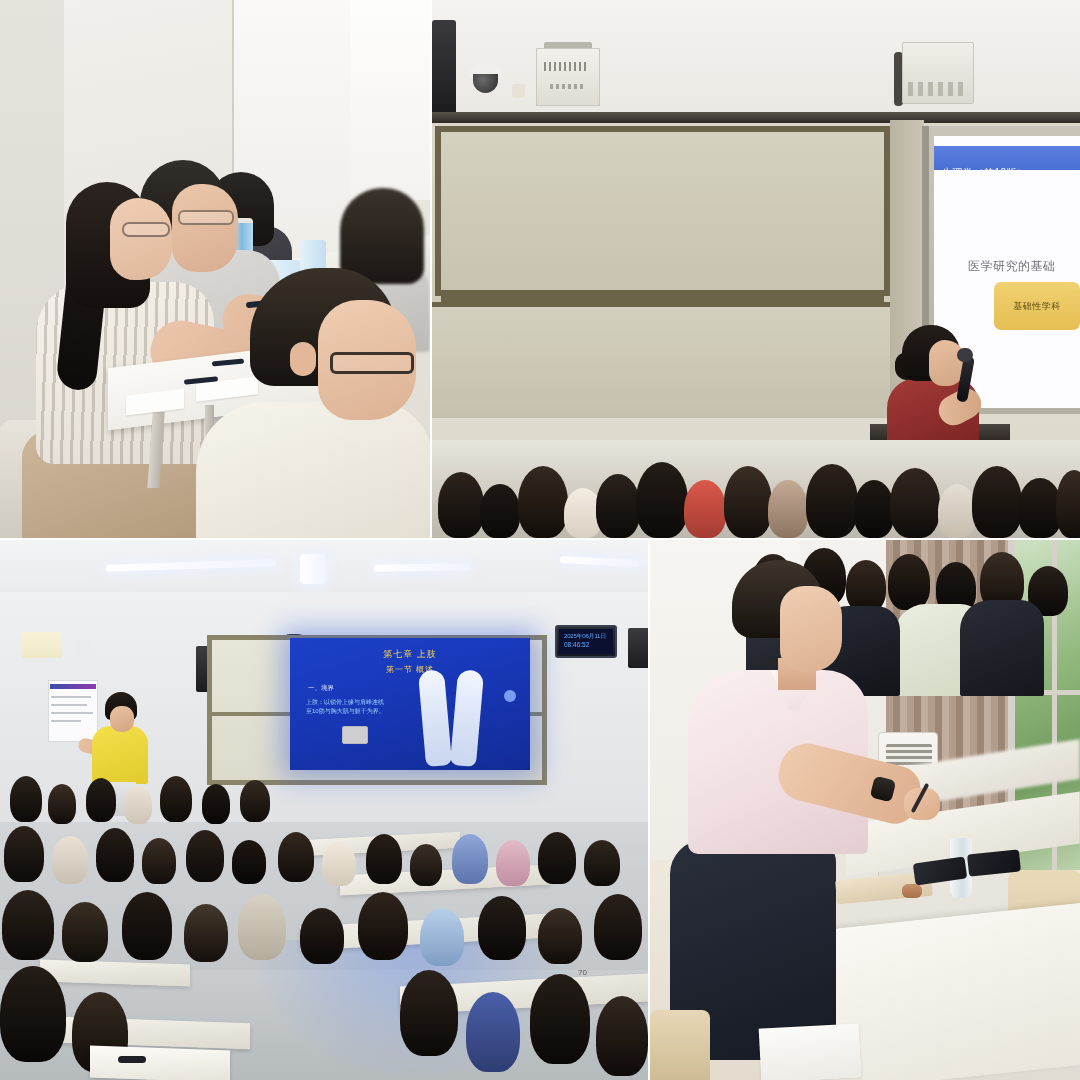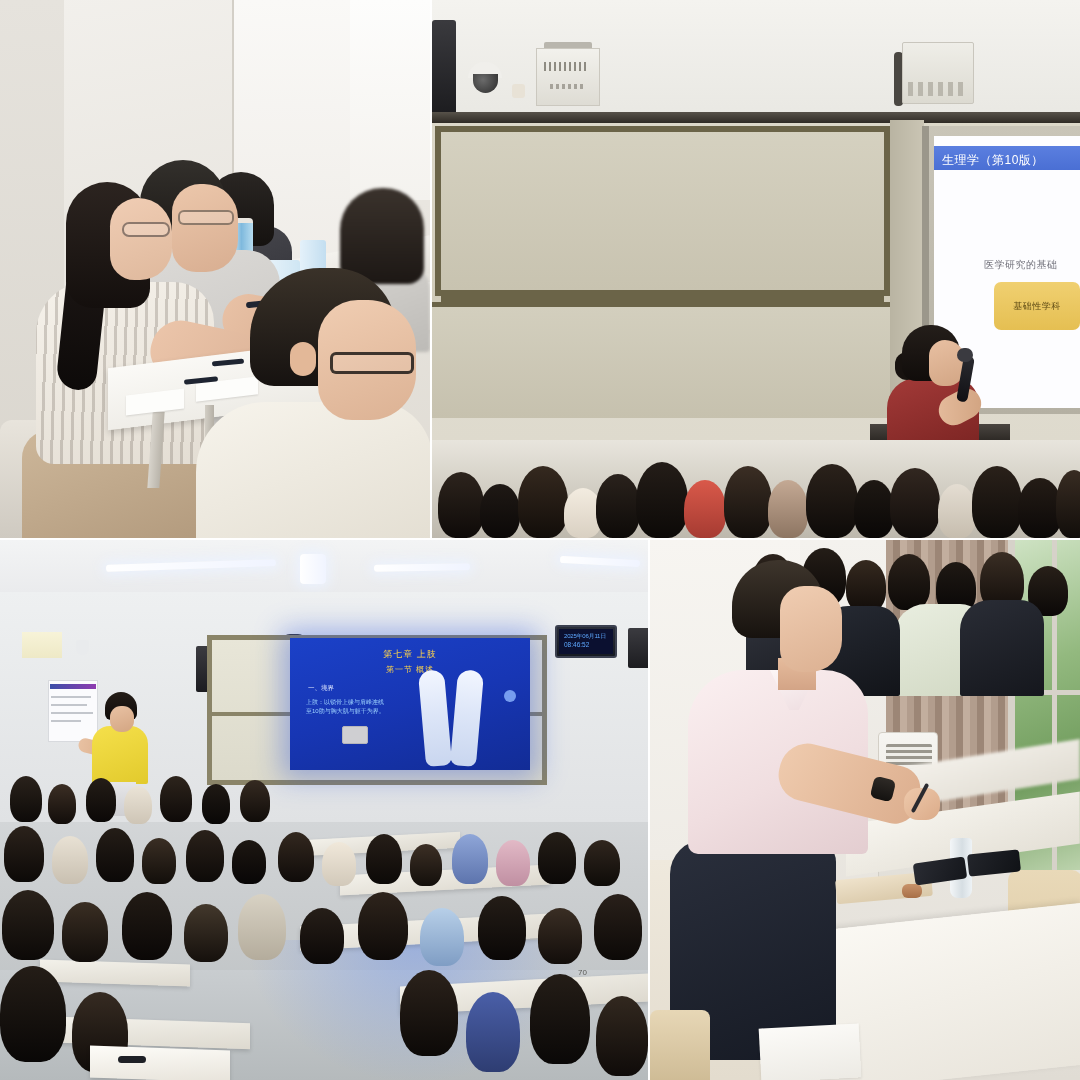--- a/index.html
+++ b/index.html
@@ -149,23 +149,23 @@
       background: repeating-linear-gradient(90deg,#bab7ad 0 5px, transparent 5px 10px); }
   .tr-ac-pipe { position:absolute; left:462px; top:52px; width:9px; height:54px;
       background:#4a4742; border-radius:4px; }
   
   .tr-screen-case { position:absolute; left:490px; top:126px; width:158px; height:288px;
       background: linear-gradient(180deg,#c9c5b8,#b4b0a3); border-left:7px solid #9b978b; }
   .tr-screen { position:absolute; left:502px; top:136px; width:146px; height:272px;
       background:#fdfdff; }
   .tr-screen-hdr { position:absolute; left:502px; top:146px; width:146px; height:24px;
       background: linear-gradient(180deg,#5b7fe0,#4a6fd4); }
-  .tr-screen-hdr span { position:absolute; left:8px; top:6px; font-size:12px; color:#fff;
+  .tr-screen-hdr span { position:absolute; left:8px; top:20px; font-size:10px; color:#fff;
       letter-spacing:.5px; white-space:nowrap; }
-  .tr-screen-line { position:absolute; left:552px; top:258px; font-size:10px;
+  .tr-screen-line { position:absolute; left:536px; top:258px; font-size:12px;
       color:#70707a; white-space:nowrap; letter-spacing:.5px; }
   .tr-screen-box { position:absolute; left:562px; top:282px; width:86px; height:48px;
       background: linear-gradient(180deg,#f0d071,#e5bf52); border-radius:7px;
       display:flex; align-items:center; justify-content:center; }
   .tr-screen-box span { font-size:9px; color:#5d4a14; letter-spacing:.5px; white-space:nowrap; }
   
   .tr-lect-hair { position:absolute; left:470px; top:325px; width:58px; height:56px;
       background: linear-gradient(180deg,#241e1a,#100c0a); border-radius:28px 28px 12px 14px; }
   .tr-lect-bun { position:absolute; left:463px; top:352px; width:24px; height:28px;
       background:#17120f; border-radius:12px; }

